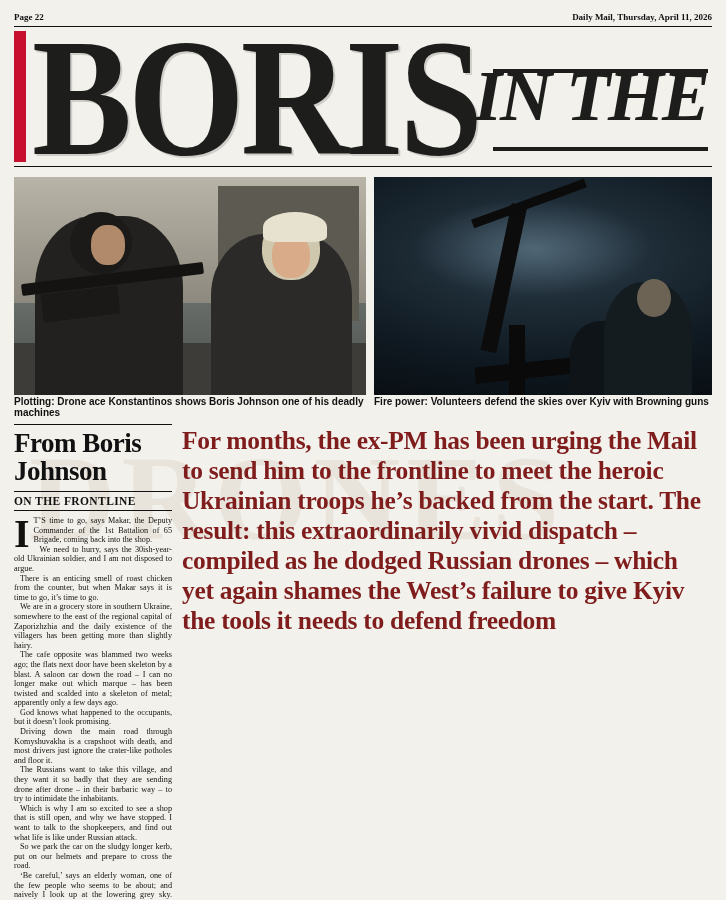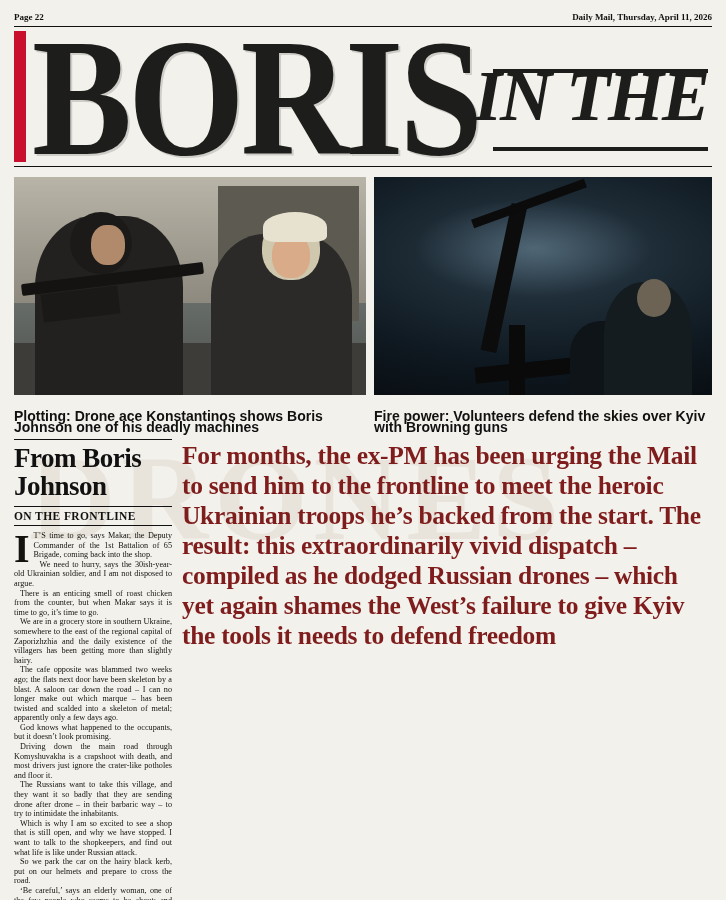--- a/index.html
+++ b/index.html
@@ -131,24 +131,24 @@
     margin-top: 10px;
   }
   .photo {
     position: relative;
     overflow: hidden;
   }
   .photo.left { width: 352px; height: 218px; }
   .photo.right { width: 338px; height: 218px; }
   .caption {
     font-family: "Liberation Sans", sans-serif;
-    font-size: 14px;
+    font-size: 10px;
     font-weight: bold;
     color: #111;
-    padding-top: 16px;
+    padding-top: 1px;
     line-height: 11px;
   }
   .caption .lead { color: #111; }
   .photo-inner { position: absolute; inset: 0; }
   
   .p1-sky { position:absolute; inset:0; background: linear-gradient(180deg,#8d938c 0%, #6f7570 45%, #4b4f4c 100%); }
   .p1-wall { position:absolute; left:0; top:0; width:100%; height:58%; background: linear-gradient(180deg,#b9b4a8,#8d897e); }
   .p1-door { position:absolute; left:58%; top:4%; width:40%; height:62%; background:#5d5a52; }
   .p1-ground { position:absolute; left:0; bottom:0; width:100%; height:24%; background:#3e3c38; }
   .p1-man1 { position:absolute; left:6%; bottom:0; width:42%; height:82%; background:#23211f; border-radius:40% 40% 0 0; }
@@ -314,21 +314,21 @@
       <div class="col-body">
         <p class="first"><span class="dropcap">I</span><span>T’S time to go, says Makar, the Deputy Commander of the 1st Battalion of 65 Brigade, coming back into the shop.</span></p>
         <p>We need to hurry, says the 30ish-year-old Ukrainian soldier, and I am not disposed to argue.</p>
         <p>There is an enticing smell of roast chicken from the counter, but when Makar says it is time to go, it’s time to go.</p>
         <p>We are in a grocery store in southern Ukraine, somewhere to the east of the regional capital of Zaporizhzhia and the daily existence of the villagers has been getting more than slightly hairy.</p>
         <p>The cafe opposite was blammed two weeks ago; the flats next door have been skeleton by a blast. A saloon car down the road – I can no longer make out which marque – has been twisted and scalded into a skeleton of metal; apparently only a few days ago.</p>
         <p>God knows what happened to the occupants, but it doesn’t look promising.</p>
         <p>Driving down the main road through Komyshuvakha is a crapshoot with death, and most drivers just ignore the crater-like potholes and floor it.</p>
         <p>The Russians want to take this village, and they want it so badly that they are sending drone after drone – in their barbaric way – to try to intimidate the inhabitants.</p>
         <p>Which is why I am so excited to see a shop that is still open, and why we have stopped. I want to talk to the shopkeepers, and find out what life is like under Russian attack.</p>
-        <p>So we park the car on the hairy black kerb, put on our helmets and prepare to cross the road.</p>
+        <p>So we park the car on the sludgy longer kerb, put on our helmets and prepare to cross the road.</p>
         <p>‘Be careful,’ says an elderly woman, one of the few people who seems to be about; and naively I look up at the lowering grey sky. Drone OK to me. The</p>
         <p></p>
       </div>
     </div>
     <div class="standfirst">For months, the ex-PM has been urging the Mail to send him to the frontline to meet the heroic Ukrainian troops he’s backed from the start. The result: this extraordinarily vivid dispatch – compiled as he dodged Russian drones – which yet again shames the West’s failure to give Kyiv the tools it needs to defend freedom</div>
   </div>
 
 </div>
 
 </body></html>

